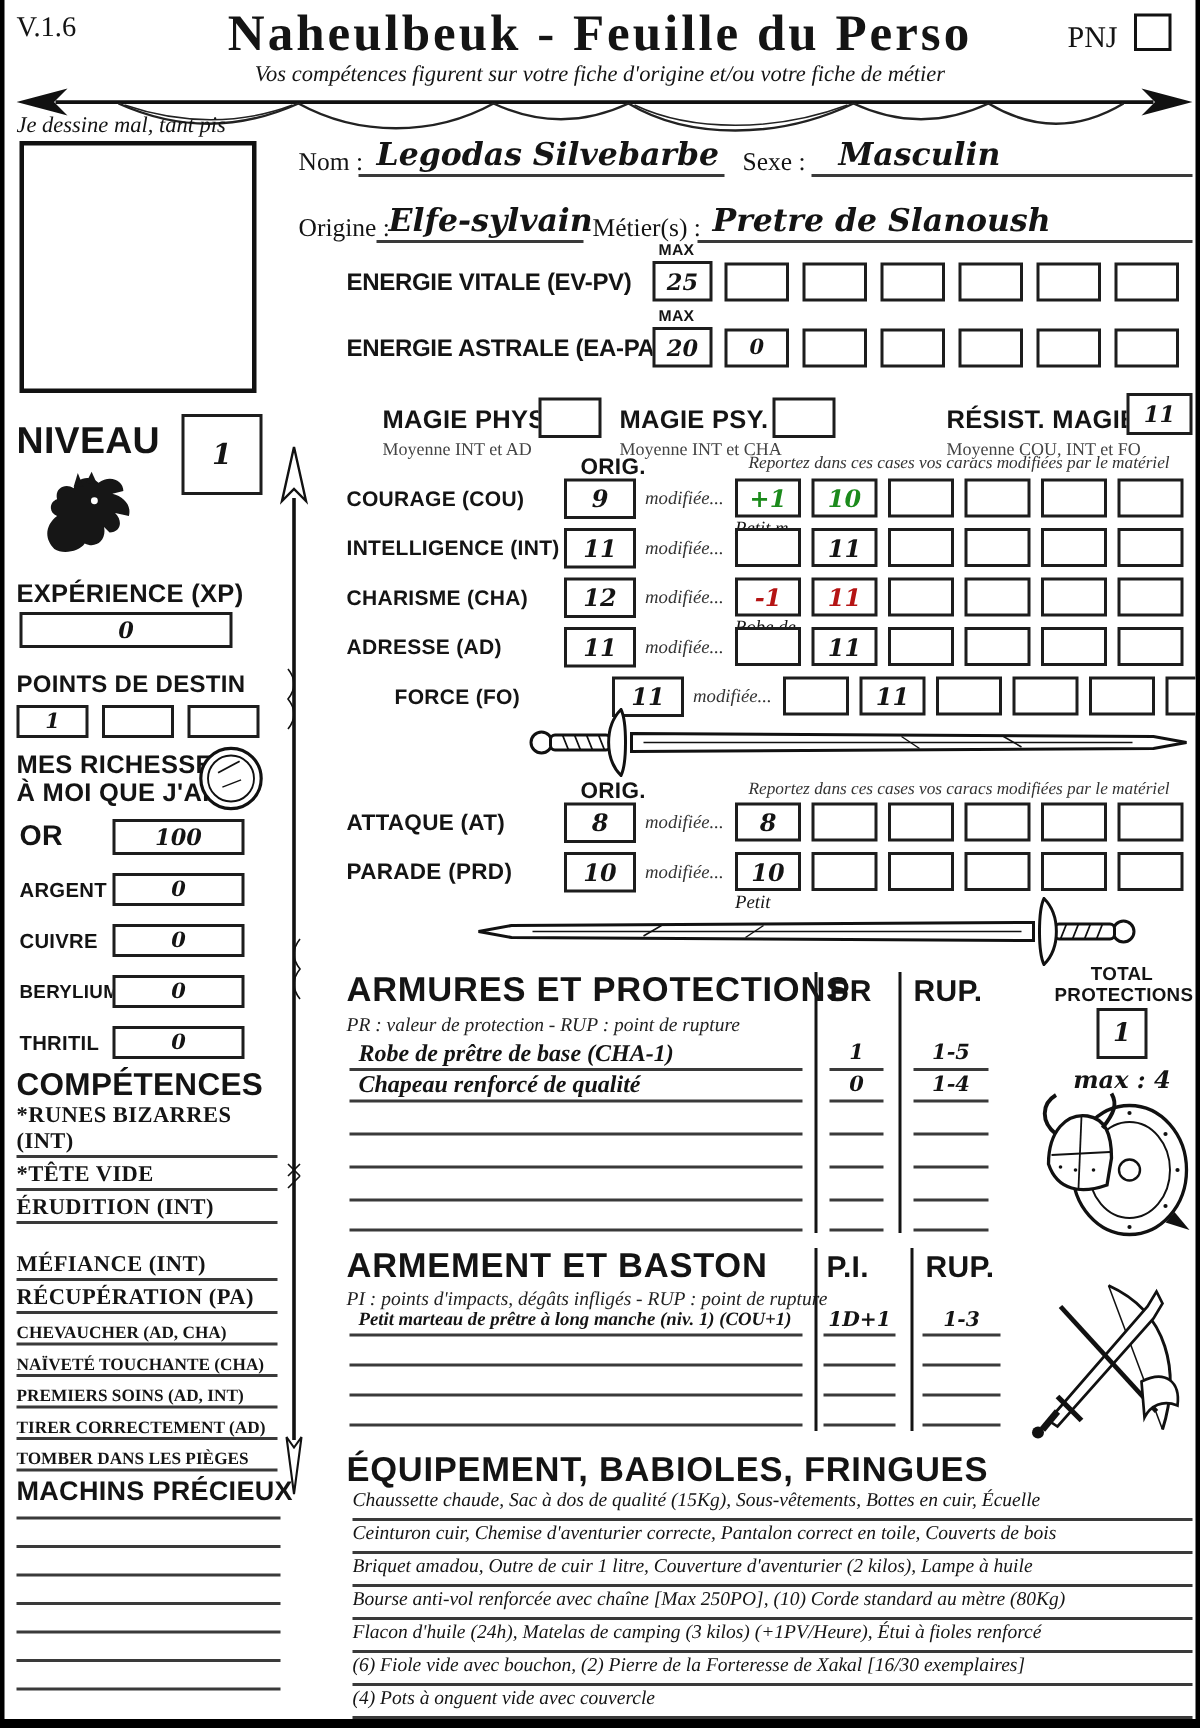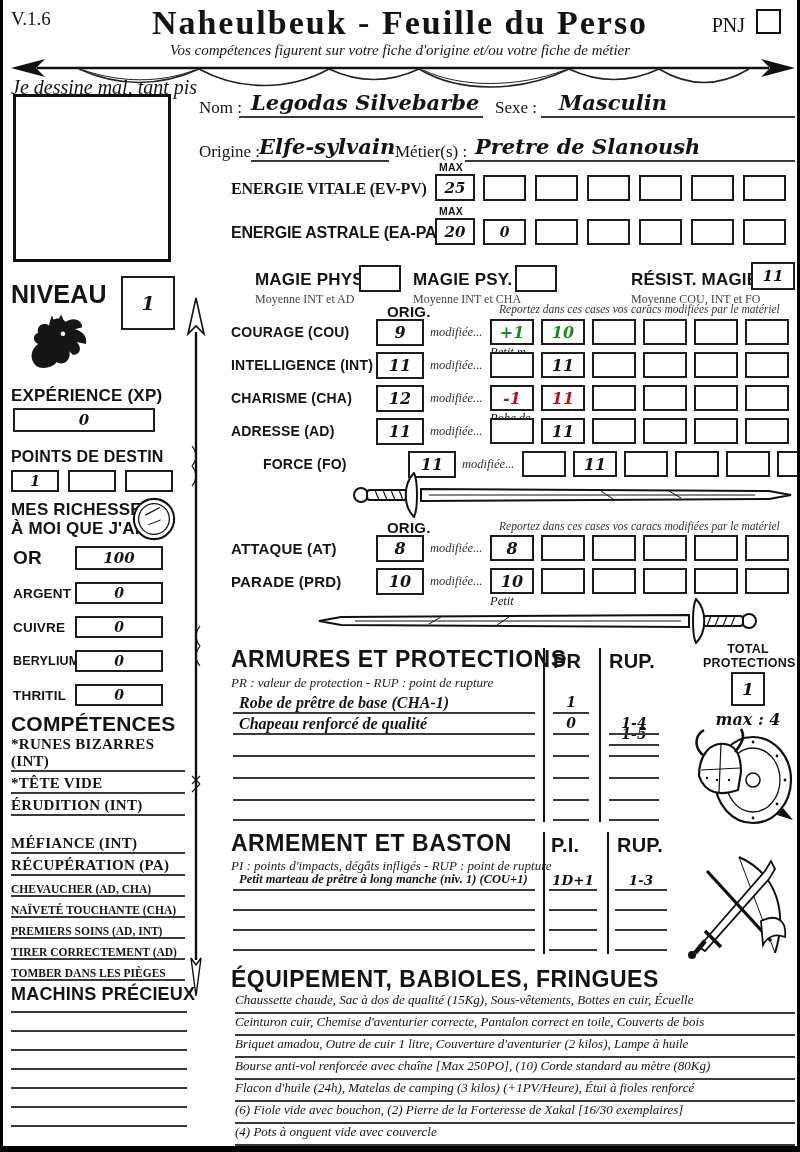--- a/index.html
+++ b/index.html
@@ -55,21 +55,21 @@
         <path d="M320,14 C350,28 380,28 410,14"></path>
         <path d="M410,14 C450,38 510,38 560,14"></path>
         <path d="M560,14 C590,28 620,28 650,14"></path>
         <path d="M650,14 C680,32 710,32 740,14"></path>
         <path d="M74,15 C112,28 152,28 186,15" stroke-width="1"></path>
         <path d="M414,15 C452,33 508,33 556,15" stroke-width="1"></path>
       </g>
     </svg>
   </div>
 
-  <div class="abs scr" style="left:8px;top:76px;font-size:20px;font-style:italic;">Je dessine mal, tant pis</div>
+  <div class="abs scr" style="left:8px;top:76px;font-size:15px;font-style:italic;">Je dessine mal, tant pis</div>
   <div class="abs" style="left:10px;top:94px;width:158px;height:168px;border:3px solid #111;"></div>
 
   <div class="abs disp" style="left:8px;top:280px;font-size:25px;">NIVEAU</div>
   <div class="abs box box3" style="left:118px;top:276px;width:54px;height:54px;">
     <span class="hv" style="font-size:19px;">1</span>
   </div>
   <div class="abs" style="left:24px;top:312px;">
     <svg width="70" height="62" viewBox="0 0 76 62">
       <path d="M10 56 C2 48 4 38 12 32 C6 30 6 22 12 20 C10 12 18 8 24 12 C26 4 36 2 42 8 C50 2 60 6 60 14 L52 16 C60 18 66 24 64 32 L54 30 C60 36 58 44 50 44 L46 40 C48 50 40 56 32 52 C28 58 16 60 10 56 Z" fill="#161616"></path>
       <polygon points="24,11 27,1 31,11" fill="#161616"></polygon>
@@ -183,21 +183,21 @@
   <div class="abs hand" style="left:556px;top:90px;font-size:21px;">Masculin</div>
   <div class="abs uline" style="left:538px;top:96px;width:254px;height:22px;"></div>
 
   <div class="abs serif" style="left:196px;top:142px;font-size:17px;">Origine :</div>
   <div class="abs hand" style="left:256px;top:134px;font-size:21px;">Elfe-sylvain</div>
   <div class="abs uline" style="left:248px;top:140px;width:138px;height:22px;"></div>
   <div class="abs serif" style="left:392px;top:142px;font-size:17px;">Métier(s) :</div>
   <div class="abs hand" style="left:472px;top:134px;font-size:21px;">Pretre de Slanoush</div>
   <div class="abs uline" style="left:462px;top:140px;width:330px;height:22px;"></div>
 
-  <div class="abs disp" style="left:228px;top:180px;font-size:16px;letter-spacing:-.2px;font-family:Liberation Serif, serif;">ENERGIE VITALE (EV-PV)</div>
+  <div class="abs disp" style="left:228px;top:180px;font-size:16px;letter-spacing:-.2px;">ENERGIE VITALE (EV-PV)</div>
   <div class="abs" style="left:432px;top:174px;">
     <div class="abs disp" style="left:4px;top:-13px;font-size:10.5px;">MAX</div>
     <div class="box box3" style="width:40px;height:27px;">
         <span class="hv" style="font-size:15px;">25</span>
       </div>
   </div>
   <div class="abs cells" style="left:480px;top:175px;gap:9px;margin-left:0;">
     <div class="box" style="width:43px;height:26px;">
         <span class="hv" style="font-size:14px;"></span>
       </div>
@@ -435,21 +435,21 @@
 
   <div class="abs disp" style="left:228px;top:646px;font-size:23px;letter-spacing:.5px;">ARMURES ET PROTECTIONS</div>
   <div class="abs scr" style="left:228px;top:675px;font-size:13px;color:#222;">PR : valeur de protection - RUP : point de rupture</div>
   <div class="abs disp" style="left:550px;top:650px;font-size:20px;text-align:right;">PR</div>
   <div class="abs disp" style="left:606px;top:650px;font-size:20px;">RUP.</div>
   <div class="vline" style="left:540px;top:648px;height:174px;"></div>
   <div class="vline" style="left:596px;top:648px;height:174px;"></div>
 
   <div class="abs handl uline tbl-name" style="left:230px;top:694px;width:302px;height:20px;font-weight:bold;">Robe de prêtre de base (CHA-1)</div>
   <div class="abs hv uline" style="left:550px;top:694px;width:36px;height:20px;text-align:center;font-size:14px;">1</div>
-  <div class="abs hv uline" style="left:606px;top:694px;width:50px;height:20px;text-align:center;font-size:14px;margin-top:32px;">1-5</div>
+  <div class="abs hv uline" style="left:606px;top:694px;width:50px;height:20px;text-align:center;font-size:14px;">1-5</div>
 
   <div class="abs handl uline tbl-name" style="left:230px;top:715px;width:302px;height:20px;font-weight:bold;">Chapeau renforcé de qualité</div>
   <div class="abs hv uline" style="left:550px;top:715px;width:36px;height:20px;text-align:center;font-size:14px;">0</div>
   <div class="abs hv uline" style="left:606px;top:715px;width:50px;height:20px;text-align:center;font-size:14px;">1-4</div>
 
   <div class="abs uline" style="left:230px;top:737px;width:302px;height:20px;"></div>
   <div class="abs uline" style="left:550px;top:737px;width:36px;height:20px;"></div>
   <div class="abs uline" style="left:606px;top:737px;width:50px;height:20px;"></div>
 
   <div class="abs uline" style="left:230px;top:759px;width:302px;height:20px;"></div>

